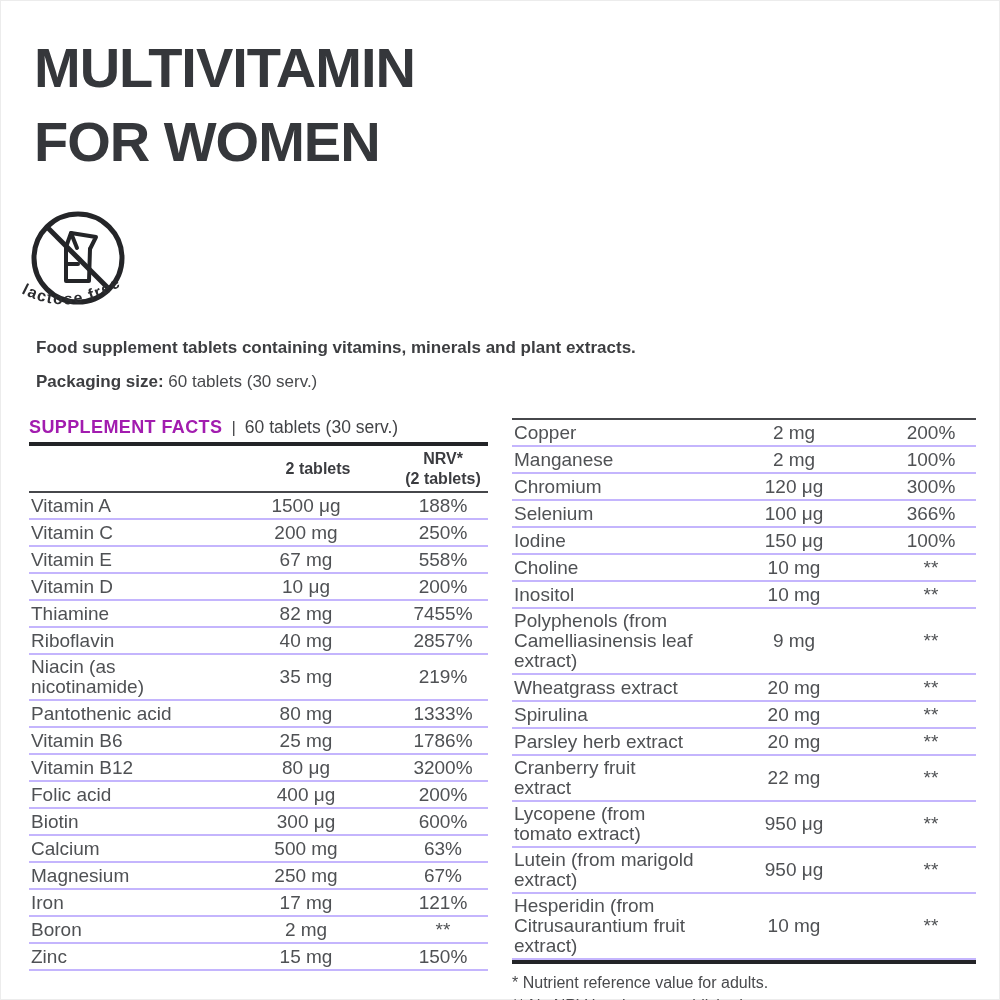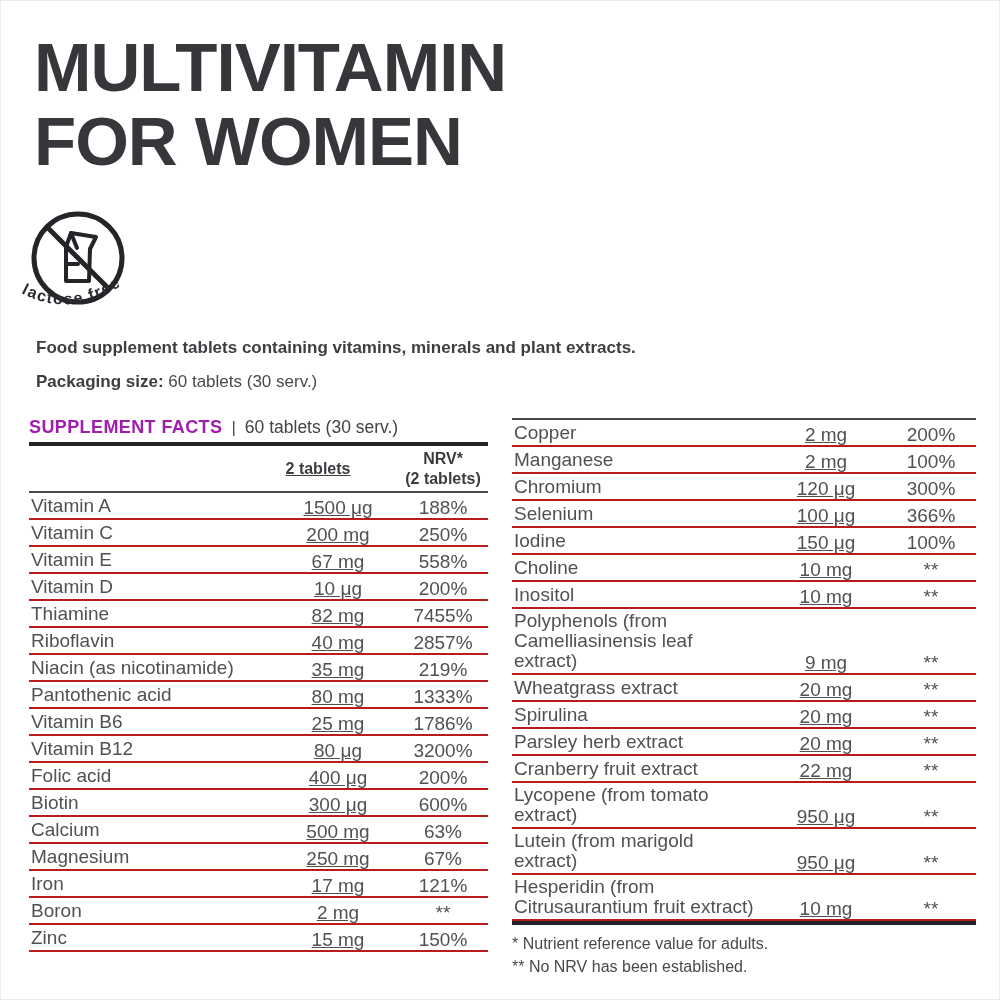--- a/index.html
+++ b/index.html
@@ -1,20 +1,20 @@
 <!DOCTYPE html>
 <html><head>
 <meta charset="utf-8">
 <style>
   html,body{margin:0;padding:0;background:#ffffff;}
   body{width:1000px;height:1000px;position:relative;font-family:"Liberation Sans",sans-serif;color:#4f5154;}
   .page{position:absolute;inset:0;border:1px solid #ececec;box-sizing:border-box;background:#fff;}
 
   
-  .title{position:absolute;left:33px;top:30px;font-size:69px;font-weight:bold;
+  .title{position:absolute;left:33px;top:30px;font-size:56px;font-weight:bold;
          line-height:74px;color:#35373b;letter-spacing:-1px;margin:0;}
 
   
   .badge{position:absolute;left:18px;top:204px;}
 
   
   .desc{position:absolute;left:35px;top:330px;font-size:17px;line-height:34px;color:#3d3e41;margin:0;}
   .desc .bold{font-weight:bold;}
   .desc .normal{font-weight:normal;color:#48494c;}
 
@@ -26,25 +26,25 @@
 
   .facts-header{height:24px;display:flex;align-items:flex-end;gap:9px;padding-bottom:4px;
                 border-bottom:4px solid #232427;}
   .facts-header .fh-title{font-weight:bold;font-size:18px;letter-spacing:.4px;color:#a21caf;}
   .facts-header .fh-sep{color:#4a4b4e;font-size:17px;}
   .facts-header .fh-sub{font-size:17.5px;color:#424346;}
 
   .col-headers{display:flex;align-items:center;height:45px;border-bottom:2px solid #46474b;
                font-weight:bold;color:#3b3c40;font-size:16px;line-height:20px;gap:20px;}
   .col-headers .cell.name{flex:1;}
-  .cell.amount{width:120px;text-align:center;text-decoration:underline;}
+  .cell.amount{width:120px;text-align:center;}
   .cell.nrv{width:90px;text-align:center;}
 
-  .row{display:flex;align-items:flex-end;min-height:27px;border-bottom:2px solid #b91c1c;
-       line-height:20px;box-sizing:border-box;}
+  .row{display:flex;align-items:center;min-height:27px;border-bottom:2px solid #c4b5fd;
+       line-height:20px;box-sizing:border-box;gap:32px;}
   .row .cell.name{flex:1;padding:2px 6px 2px 2px;}
 
   .thick-rule{border-bottom:4px solid #232427;}
 
   .footnotes{margin-top:7px;font-size:16px;line-height:23px;color:#48494c;}
 </style>
 </head>
 <body>
 
 <div class="page">

